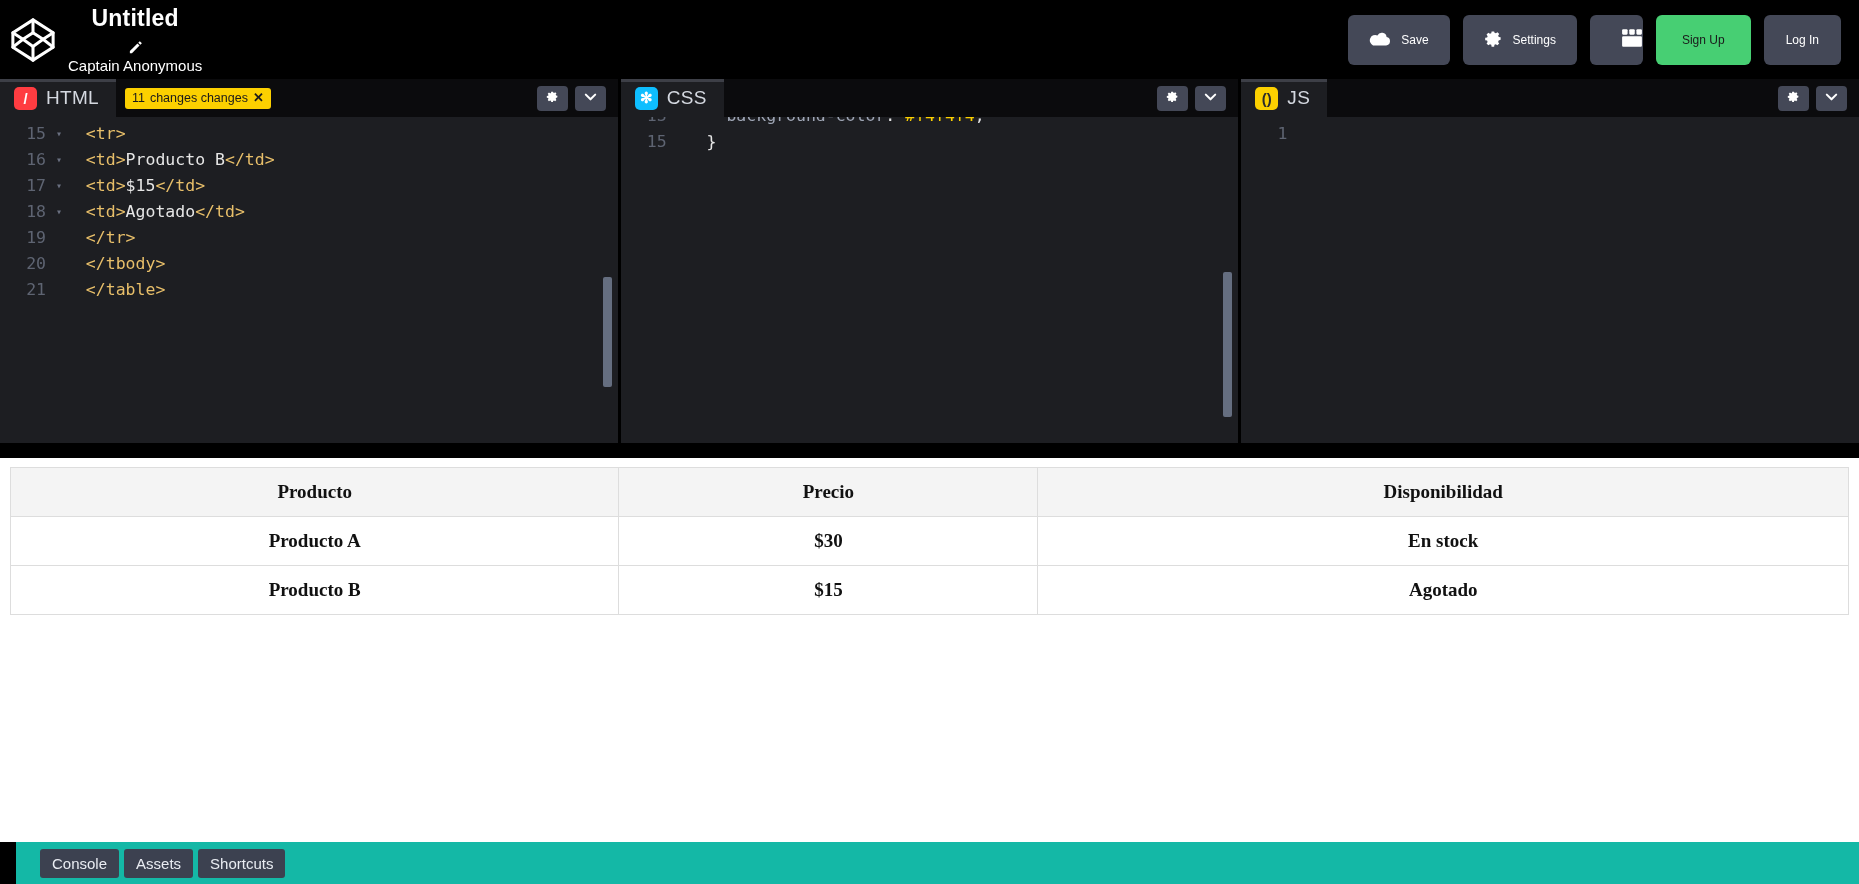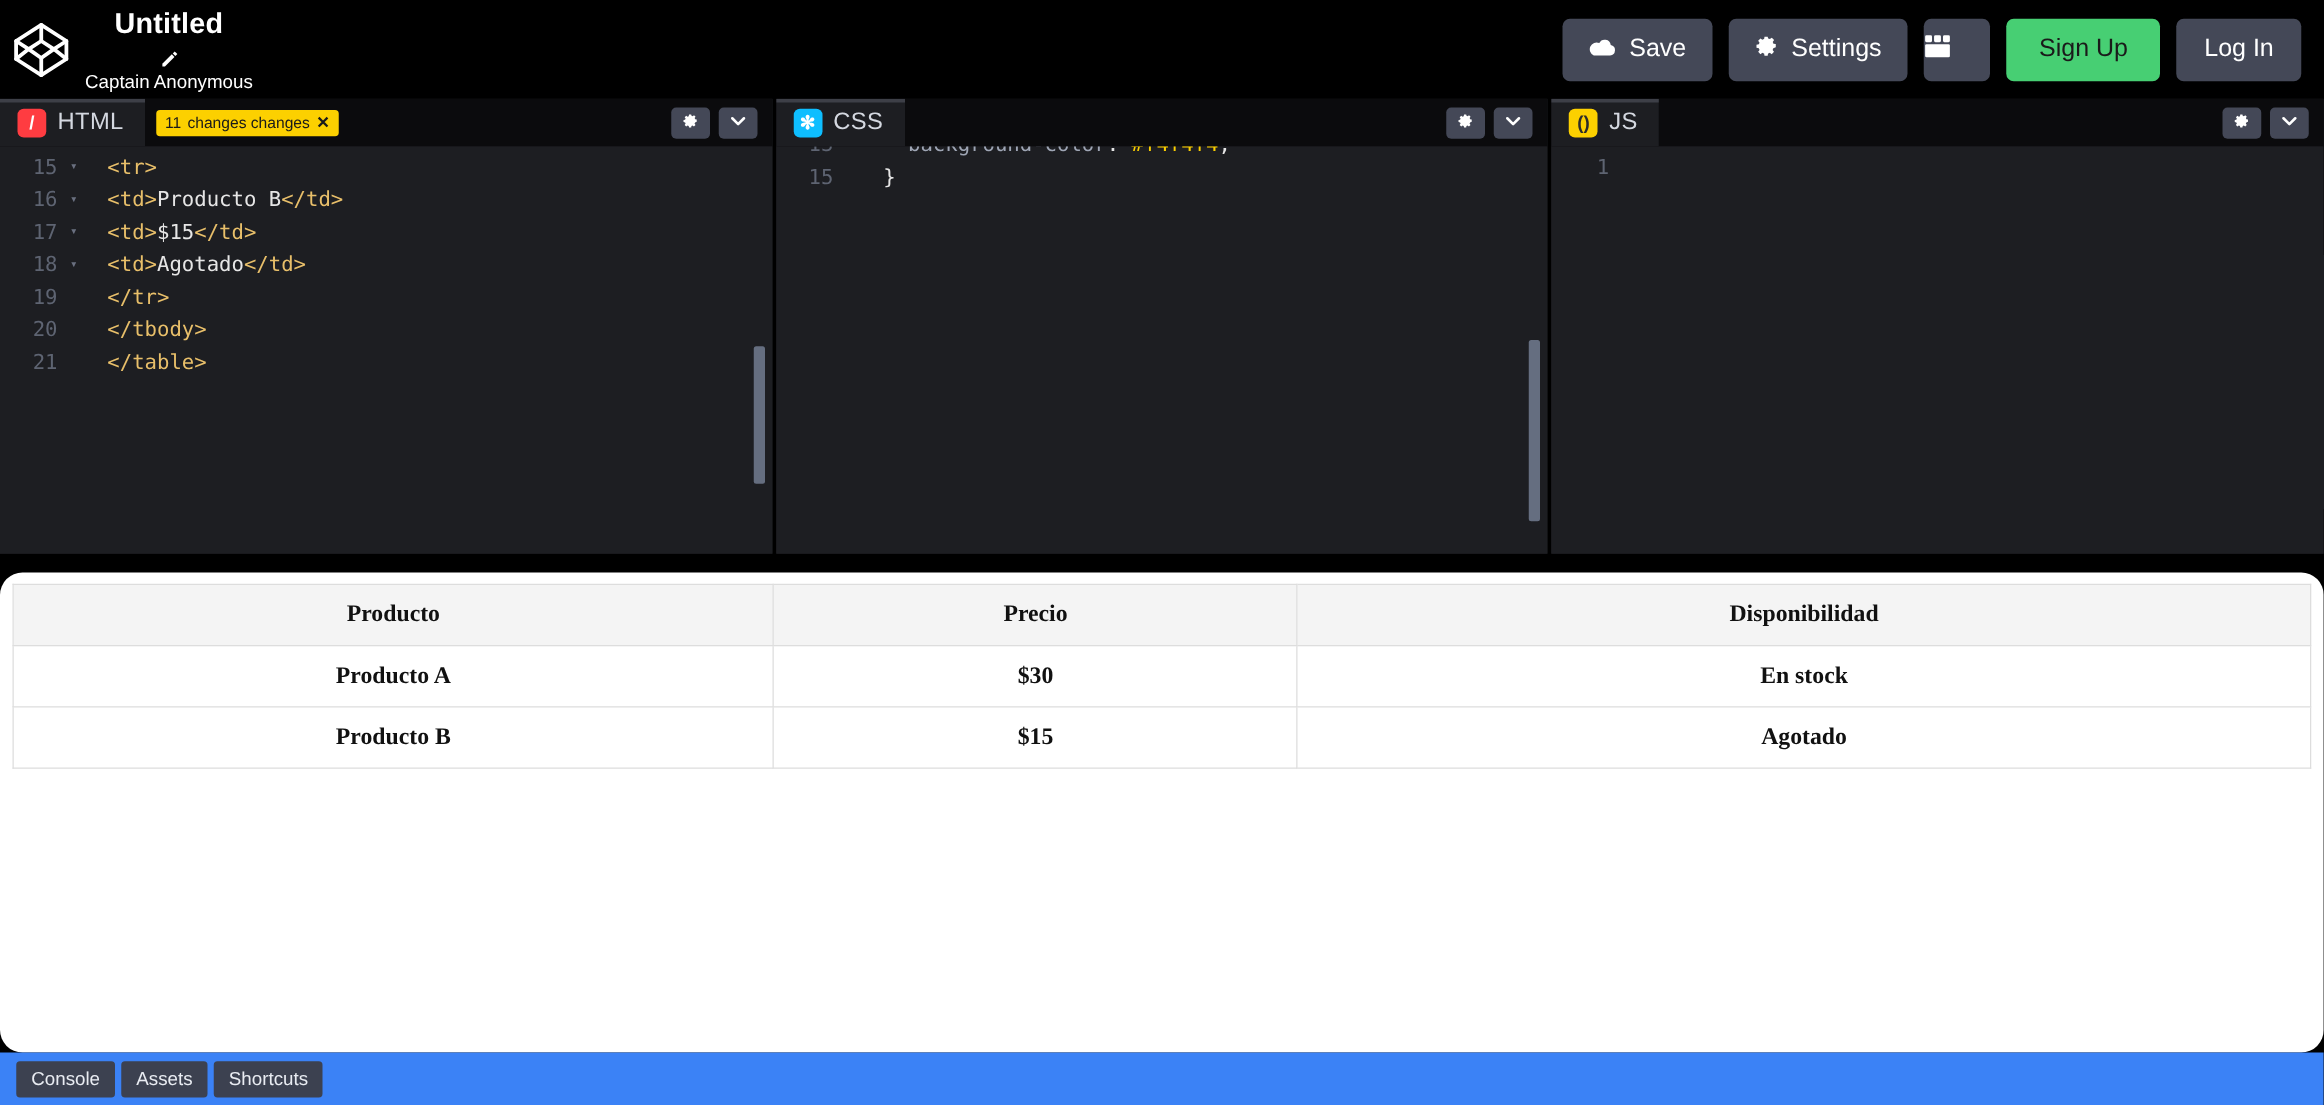--- a/index.html
+++ b/index.html
@@ -27,22 +27,22 @@
   #pen-title {
     color: #ffffff; font-size: 23px; font-weight: bold; letter-spacing: .2px;
   }
   .pencil-icon { width: 15px; height: 15px; display: inline-block; }
   #pen-author { color: #ffffff; font-size: 15px; }
 
   #top-actions { margin-left: auto; display: flex; align-items: center; gap: 13px; }
   .tbtn {
     height: 50px; border-radius: 6px; border: none;
     background: #444857; color: #fff;
-    font-family: "Liberation Sans", sans-serif; font-size: 20px;
-    display: flex; align-items: center; justify-content: flex-start; gap: 10px;
+    font-family: "Liberation Sans", sans-serif; font-size: 12px;
+    display: flex; align-items: center; justify-content: flex-end; gap: 10px;
     padding: 0 21px; cursor: pointer; white-space: nowrap;
   }
   .tbtn.square { padding: 0; width: 53px; }
   .tbtn.signup { background: #47cf73; color: #1a1a1a; padding: 0 26px; }
   .tbtn.login { padding: 0 22px; }
   .tbtn svg { flex: none; }
 
   
   #editors {
     height: 364px;
@@ -140,21 +140,20 @@
   }
 
   
   #preview {
     position: absolute;
     left: 0; right: 0;
     top: 458px;
     bottom: 42px;
     background: #ffffff;
     overflow: hidden;
-    border-radius: 18px;
   }
   #prev-inner { padding: 9px 10px 0 10px; }
   table.pv {
     width: 100%;
     border-collapse: collapse;
     font-family: "Liberation Serif", serif;
     table-layout: fixed;
   }
   table.pv th, table.pv td {
     border: 1px solid #dddddd;
@@ -165,24 +164,24 @@
     padding: 8px 10px;
   }
   table.pv th { background: #f4f4f4; font-weight: bold; }
   table.pv td { font-weight: bold; }
   table.pv col.c1 { width: 33.1%; }
   table.pv col.c2 { width: 22.8%; }
   table.pv col.c3 { width: 44.1%; }
 
   
   #footer {
-    position: absolute; left: 0; right: 0; bottom: 0;
-    height: 42px; background: #3b82f6;
+    position: absolute; left: 16px; right: 0; bottom: 0;
+    height: 42px; background: #14b8a6;
     display: flex; align-items: center; gap: 5px;
-    padding: 0 13px;
+    padding: 0 24px;
   }
   .fbtn {
     background: #3c4150; border: none; color: #e9ecf2;
     font-family: "Liberation Sans", sans-serif; font-size: 15px;
     padding: 6px 12px; border-radius: 3px; cursor: pointer;
   }
 </style>
 </head>
 <body>
 

